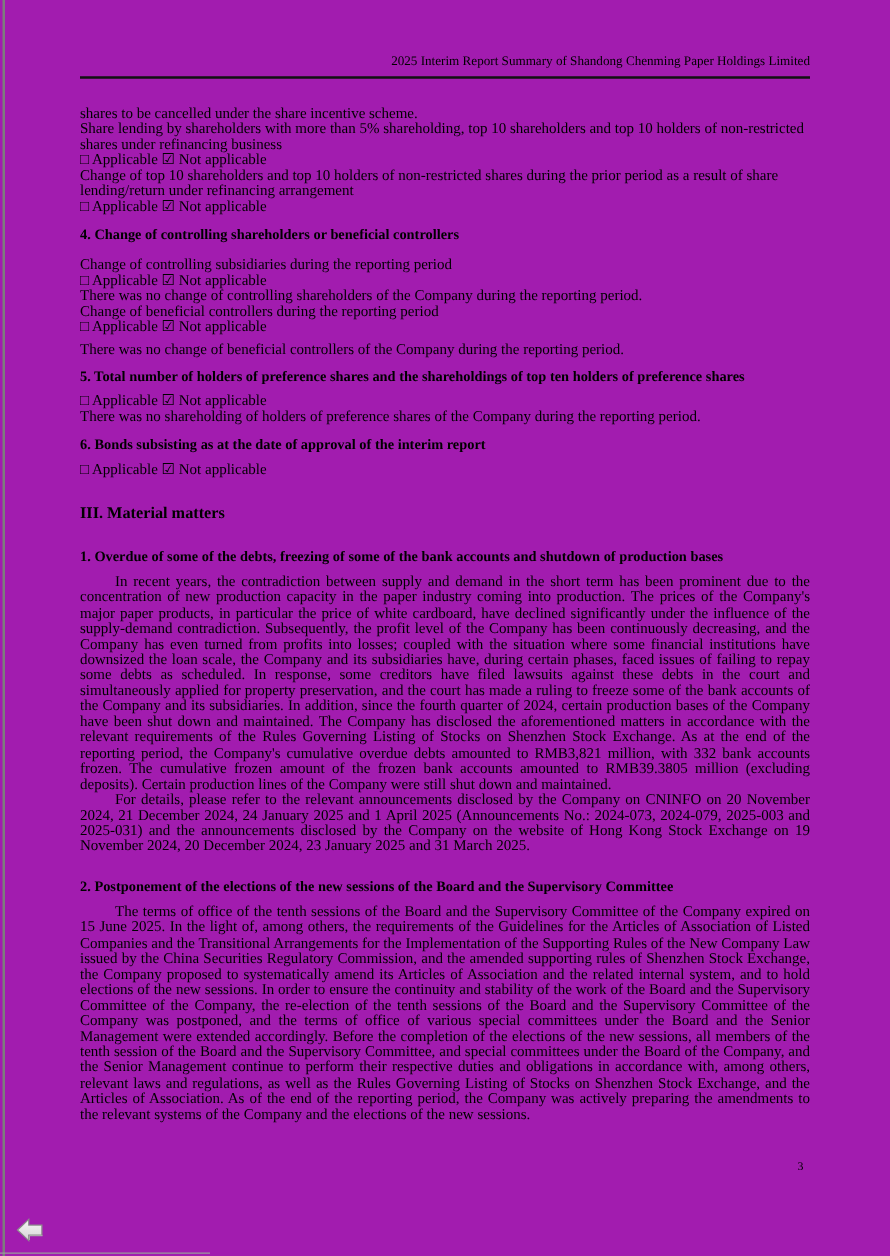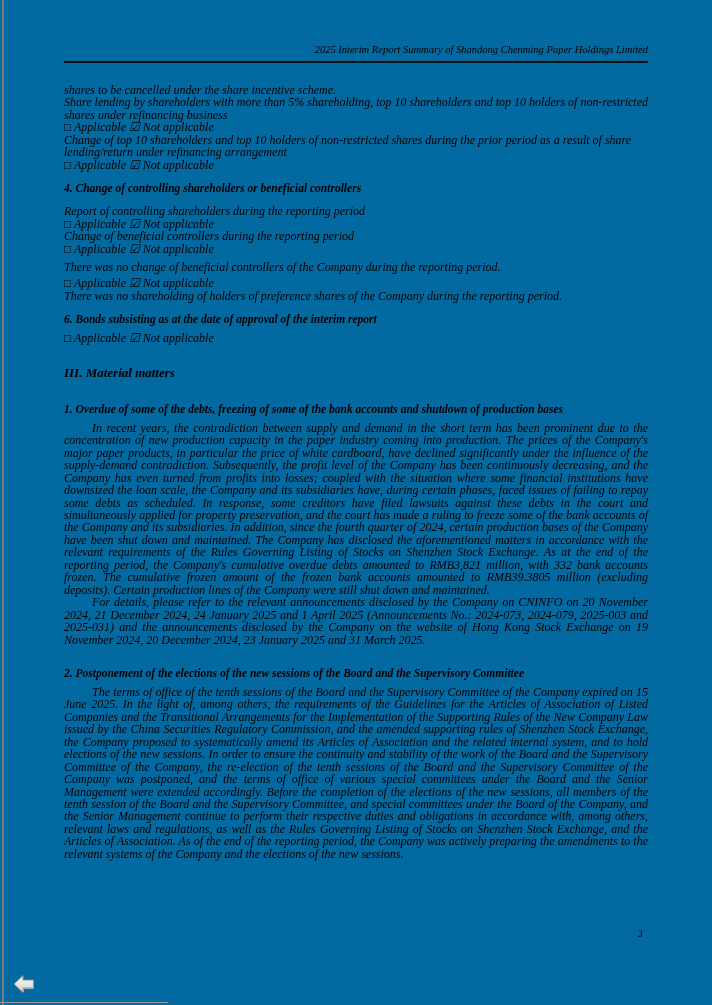--- a/index.html
+++ b/index.html
@@ -1,24 +1,23 @@
 <!DOCTYPE html>
 <html><head>
 <meta charset="utf-8">
 <style>
   html,body { margin:0; padding:0; background:#ffffff; }
   .page {
     position: relative;
     width: 712px;
     height: 1005px;
-    background: #0369a1;
+    background: #a21caf;
     overflow: hidden;
     font-family: "Liberation Serif", "DejaVu Serif", serif;
     color: #000000;
-    font-style: italic;
   }
   .page-left-edge {
     position: absolute;
     left: 2px; top: 0;
     width: 2px; height: 1005px;
     background: #7d7d7d;
   }
   .page-bottom-edge {
     position: absolute;
     left: 0; top: 1002px;
@@ -98,26 +97,28 @@
 
     <div class="content">
 
       <p class="t">shares to be cancelled under the share incentive scheme.</p>
       <p class="t">Share lending by shareholders with more than 5% shareholding, top 10 shareholders and top 10 holders of non-restricted shares under refinancing business</p>
       <p class="t">□ Applicable ☑ Not applicable</p>
       <p class="t">Change of top 10 shareholders and top 10 holders of non-restricted shares during the prior period as a result of share lending/return under refinancing arrangement</p>
       <p class="t">□ Applicable ☑ Not applicable</p>
 
       <p class="hsec">4. Change of controlling shareholders or beneficial controllers</p>
-      <p class="t mt10">Report of controlling shareholders during the reporting period</p>
+      <p class="t mt10">Change of controlling subsidiaries during the reporting period</p>
       <p class="t">□ Applicable ☑ Not applicable</p>
+      <p class="t">There was no change of controlling shareholders of the Company during the reporting period.</p>
       <p class="t">Change of beneficial controllers during the reporting period</p>
       <p class="t">□ Applicable ☑ Not applicable</p>
       <p class="t mt6">There was no change of beneficial controllers of the Company during the reporting period.</p>
 
+      <p class="hsec hsec-2l">5. Total number of holders of preference shares and the shareholdings of top ten holders of preference shares</p>
       <p class="t" style="margin-top:4px">□ Applicable ☑ Not applicable</p>
       <p class="t">There was no shareholding of holders of preference shares of the Company during the reporting period.</p>
 
       <p class="hsec">6. Bonds subsisting as at the date of approval of the interim report</p>
       <p class="t mt6">□ Applicable ☑ Not applicable</p>
 
       <p class="h-major">III. Material matters</p>
 
       <p class="hsec mt21">1. Overdue of some of the debts, freezing of some of the bank accounts and shutdown of production bases</p>
       <p class="t just mt6">In recent years, the contradiction between supply and demand in the short term has been prominent due to the concentration of new production capacity in the paper industry coming into production. The prices of the Company's major paper products, in particular the price of white cardboard, have declined significantly under the influence of the supply-demand contradiction. Subsequently, the profit level of the Company has been continuously decreasing, and the Company has even turned from profits into losses; coupled with the situation where some financial institutions have downsized the loan scale, the Company and its subsidiaries have, during certain phases, faced issues of failing to repay some debts as scheduled. In response, some creditors have filed lawsuits against these debts in the court and simultaneously applied for property preservation, and the court has made a ruling to freeze some of the bank accounts of the Company and its subsidiaries. In addition, since the fourth quarter of 2024, certain production bases of the Company have been shut down and maintained. The Company has disclosed the aforementioned matters in accordance with the relevant requirements of the Rules Governing Listing of Stocks on Shenzhen Stock Exchange. As at the end of the reporting period, the Company's cumulative overdue debts amounted to RMB3,821 million, with 332 bank accounts frozen. The cumulative frozen amount of the frozen bank accounts amounted to RMB39.3805 million (excluding deposits). Certain production lines of the Company were still shut down and maintained.</p>

